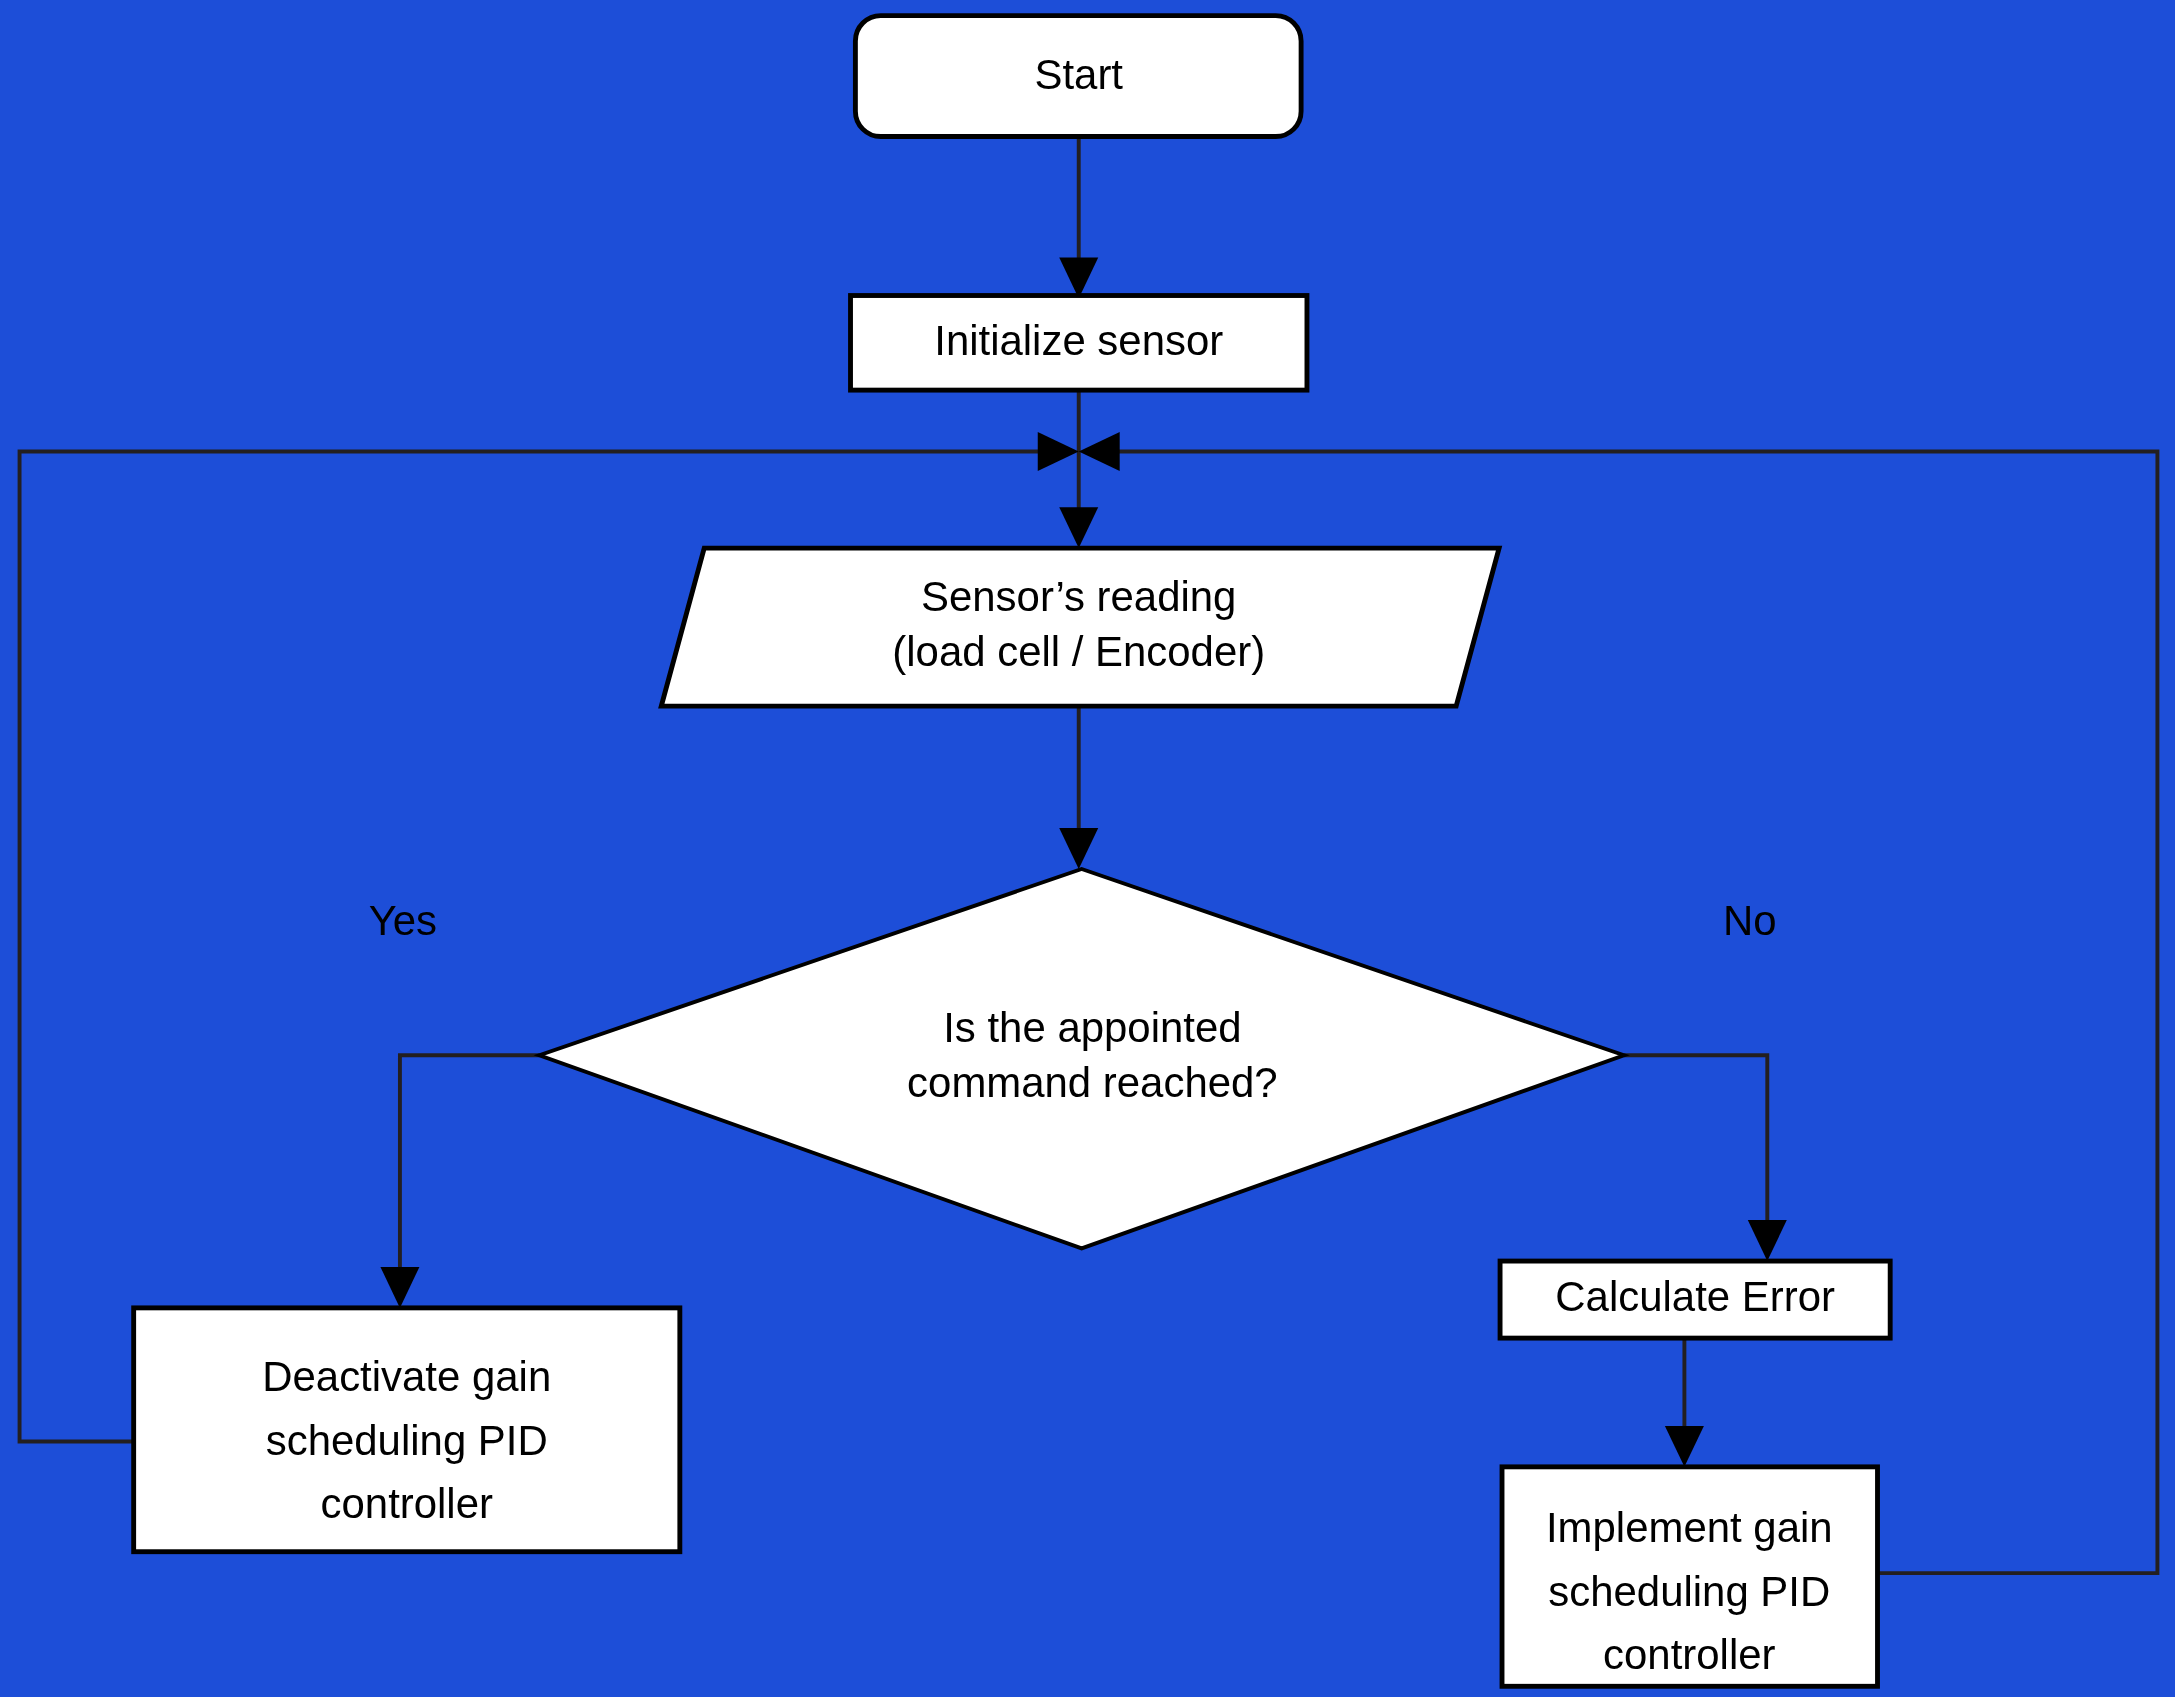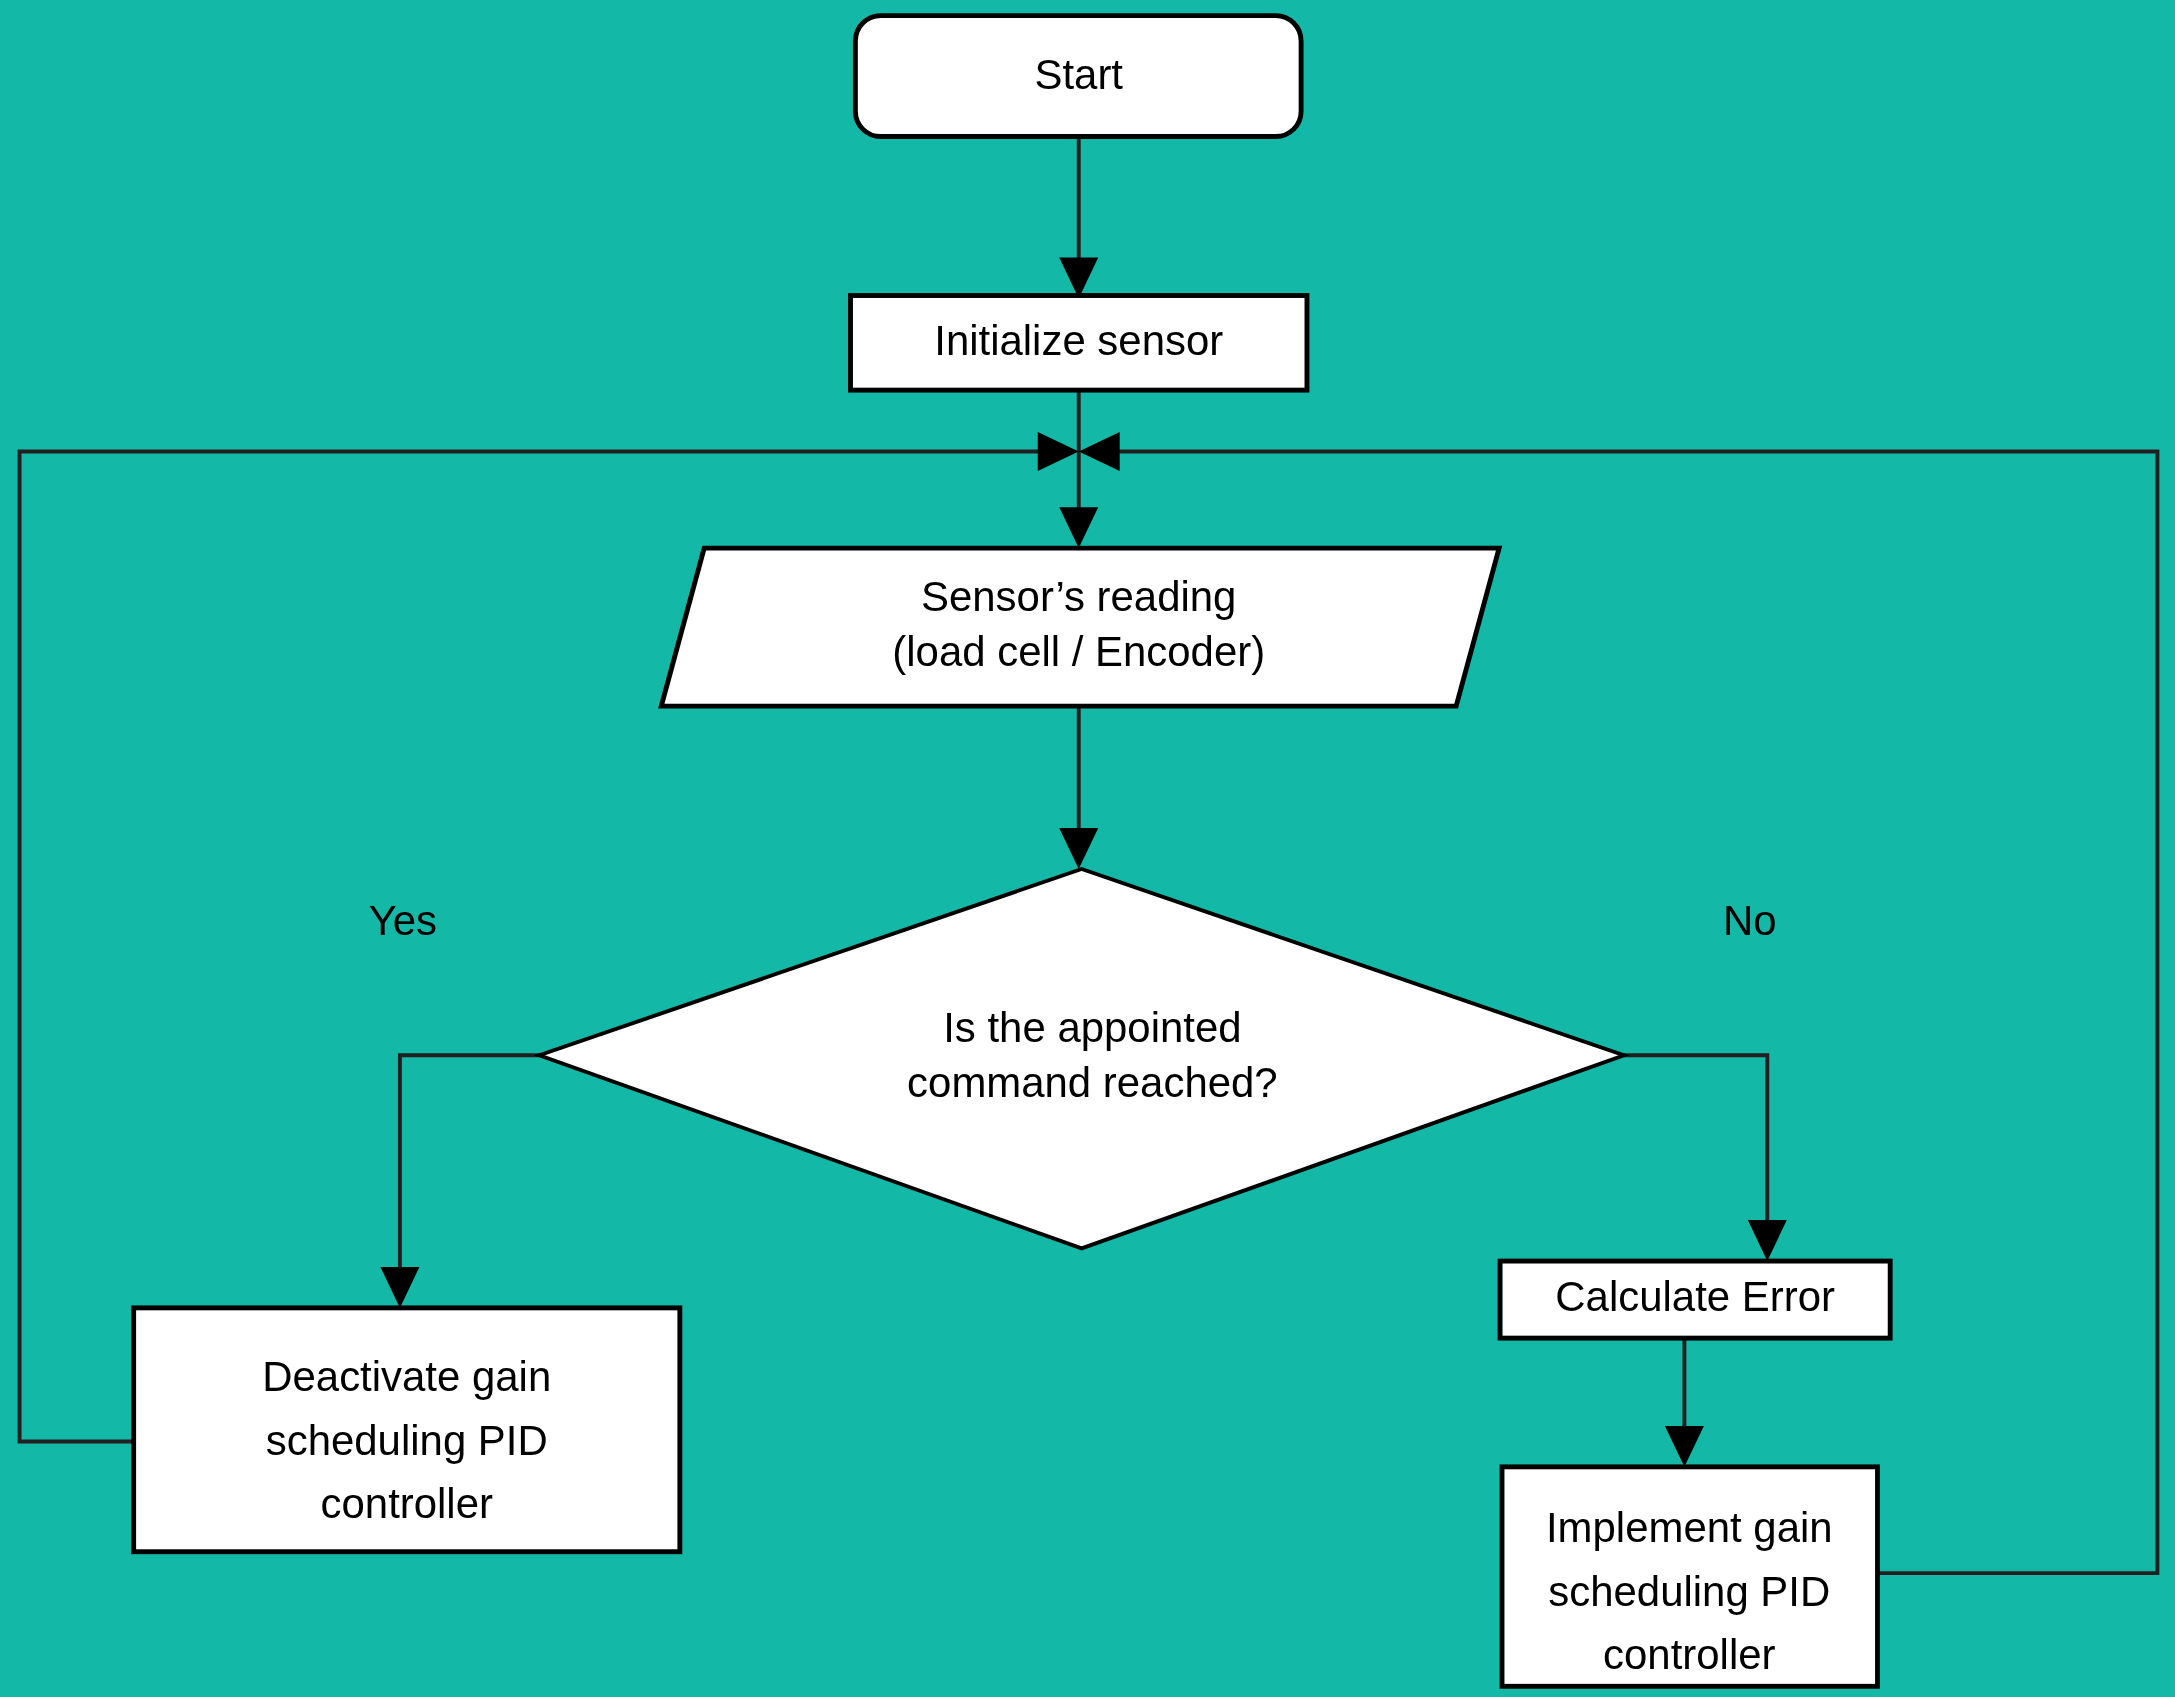--- a/index.html
+++ b/index.html
@@ -10,21 +10,21 @@
   body {
     width: 2176px;
     height: 1698px;
     font-family: "Liberation Sans", sans-serif;
     overflow: hidden;
   }
   #flowchart-root {
     position: relative;
     width: 2176px;
     height: 1698px;
-    background: #14b8a6;
+    background: #1d4ed8;
   }
   svg#flow-svg {
     position: absolute;
     top: 0;
     left: 0;
     width: 2176px;
     height: 1698px;
     display: block;
   }
   .node-shape {

